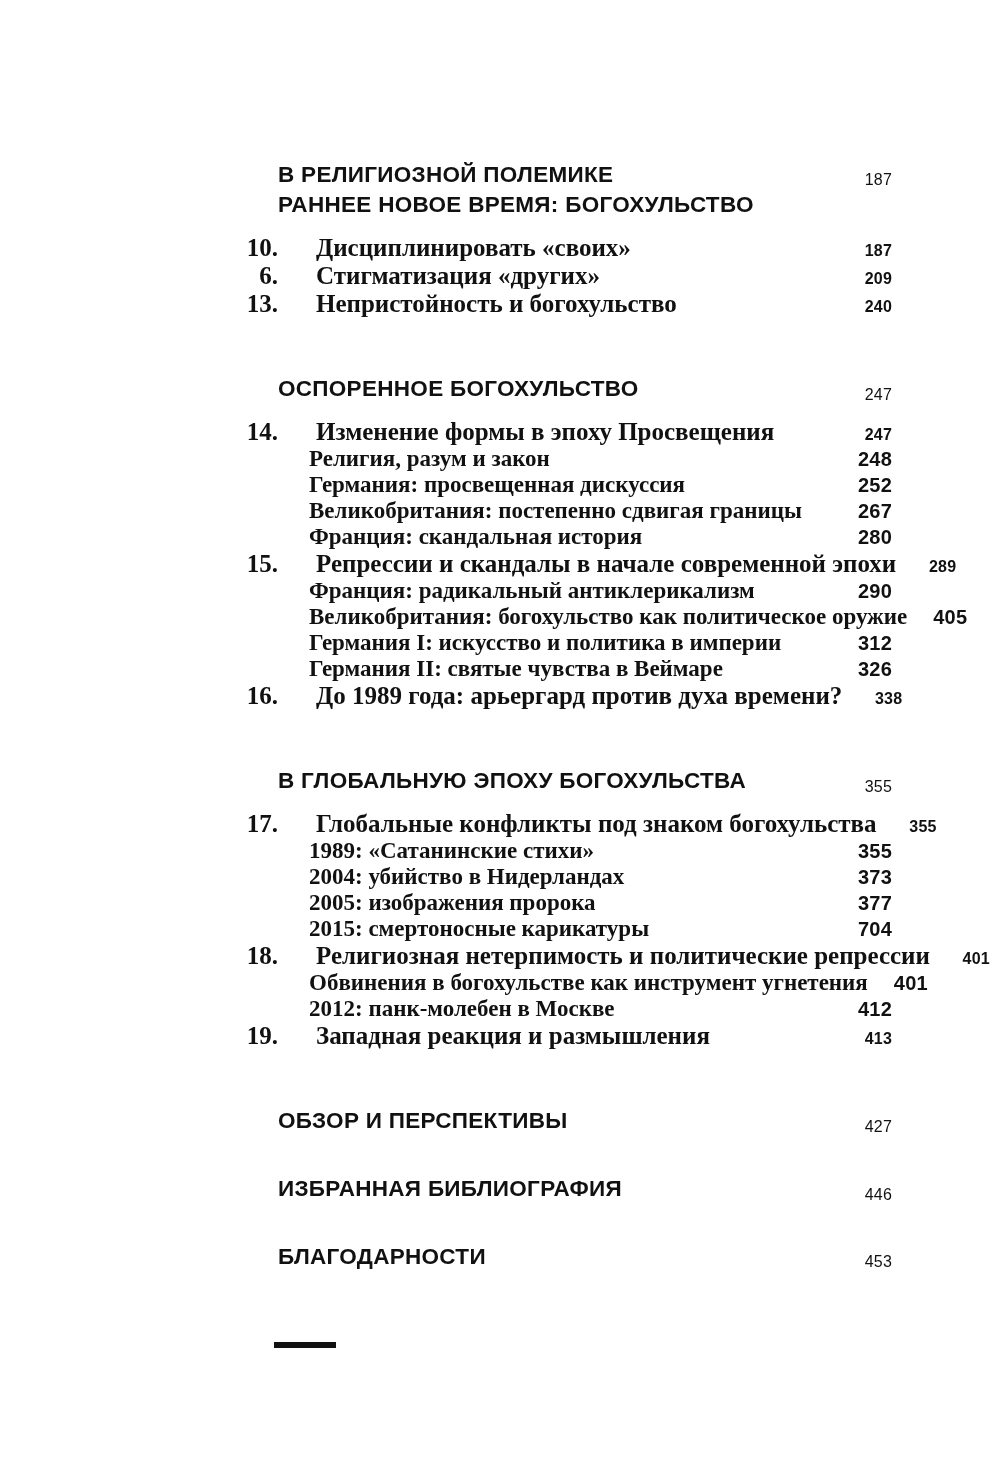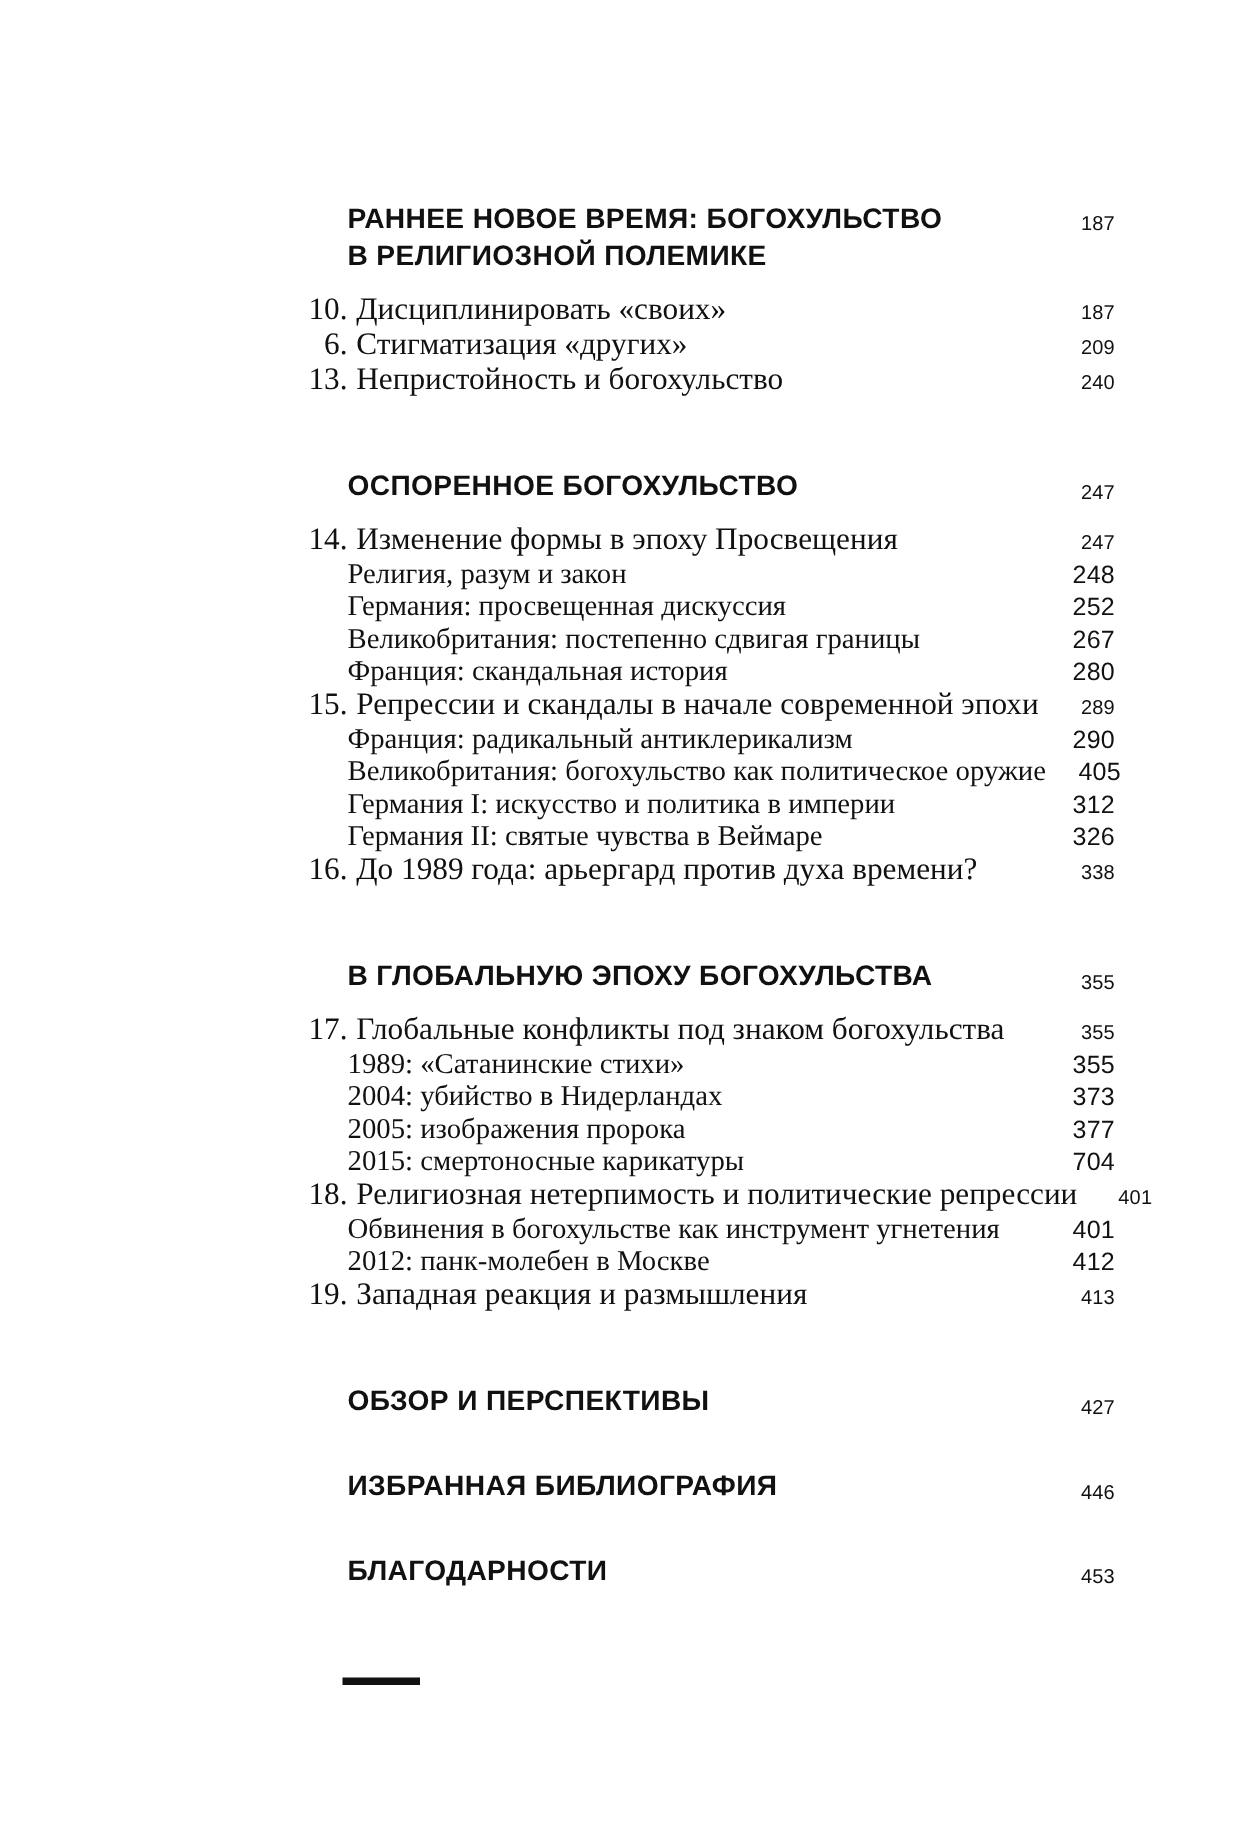--- a/index.html
+++ b/index.html
@@ -27,33 +27,35 @@
     left: 232px;
     top: 160px;
     width: 660px;
   }
   
   .row {
     display: flex;
     align-items: baseline;
     width: 100%;
     box-sizing: border-box;
+    font-weight: bold;
   }
   .num {
     flex: 0 0 auto;
     width: 46px;
     text-align: right;
     padding-right: 7px;
     font-size: 25px;
     font-family: "Liberation Serif", serif;
   }
   .title {
     flex: 1 1 auto;
     font-size: 25px;
     white-space: nowrap;
+    margin-left: 31px;
   }
   .page-no {
     flex: 0 0 auto;
     width: 60px;
     text-align: right;
     font-size: 16px;
     font-family: "Liberation Sans", sans-serif;
     letter-spacing: 0.2px;
   }
 
@@ -116,22 +118,22 @@
 </style>
 </head>
 <body>
 
 <div class="page">
 
   <div class="toc">
 
     <div class="section section-2line">
       <div class="sec-title">
+        <div>В РЕЛИГИОЗНОЙ ПОЛЕМИКЕ</div>
         <div>РАННЕЕ НОВОЕ ВРЕМЯ: БОГОХУЛЬСТВО</div>
-        <div>В РЕЛИГИОЗНОЙ ПОЛЕМИКЕ</div>
       </div>
       <div class="page-no">187</div>
     </div>
 
     <div class="gap-sm"></div>
 
     <div class="row chapter">
       <div class="num">10.</div>
       <div class="title">Дисциплинировать «своих»</div>
       <div class="page-no">187</div>

